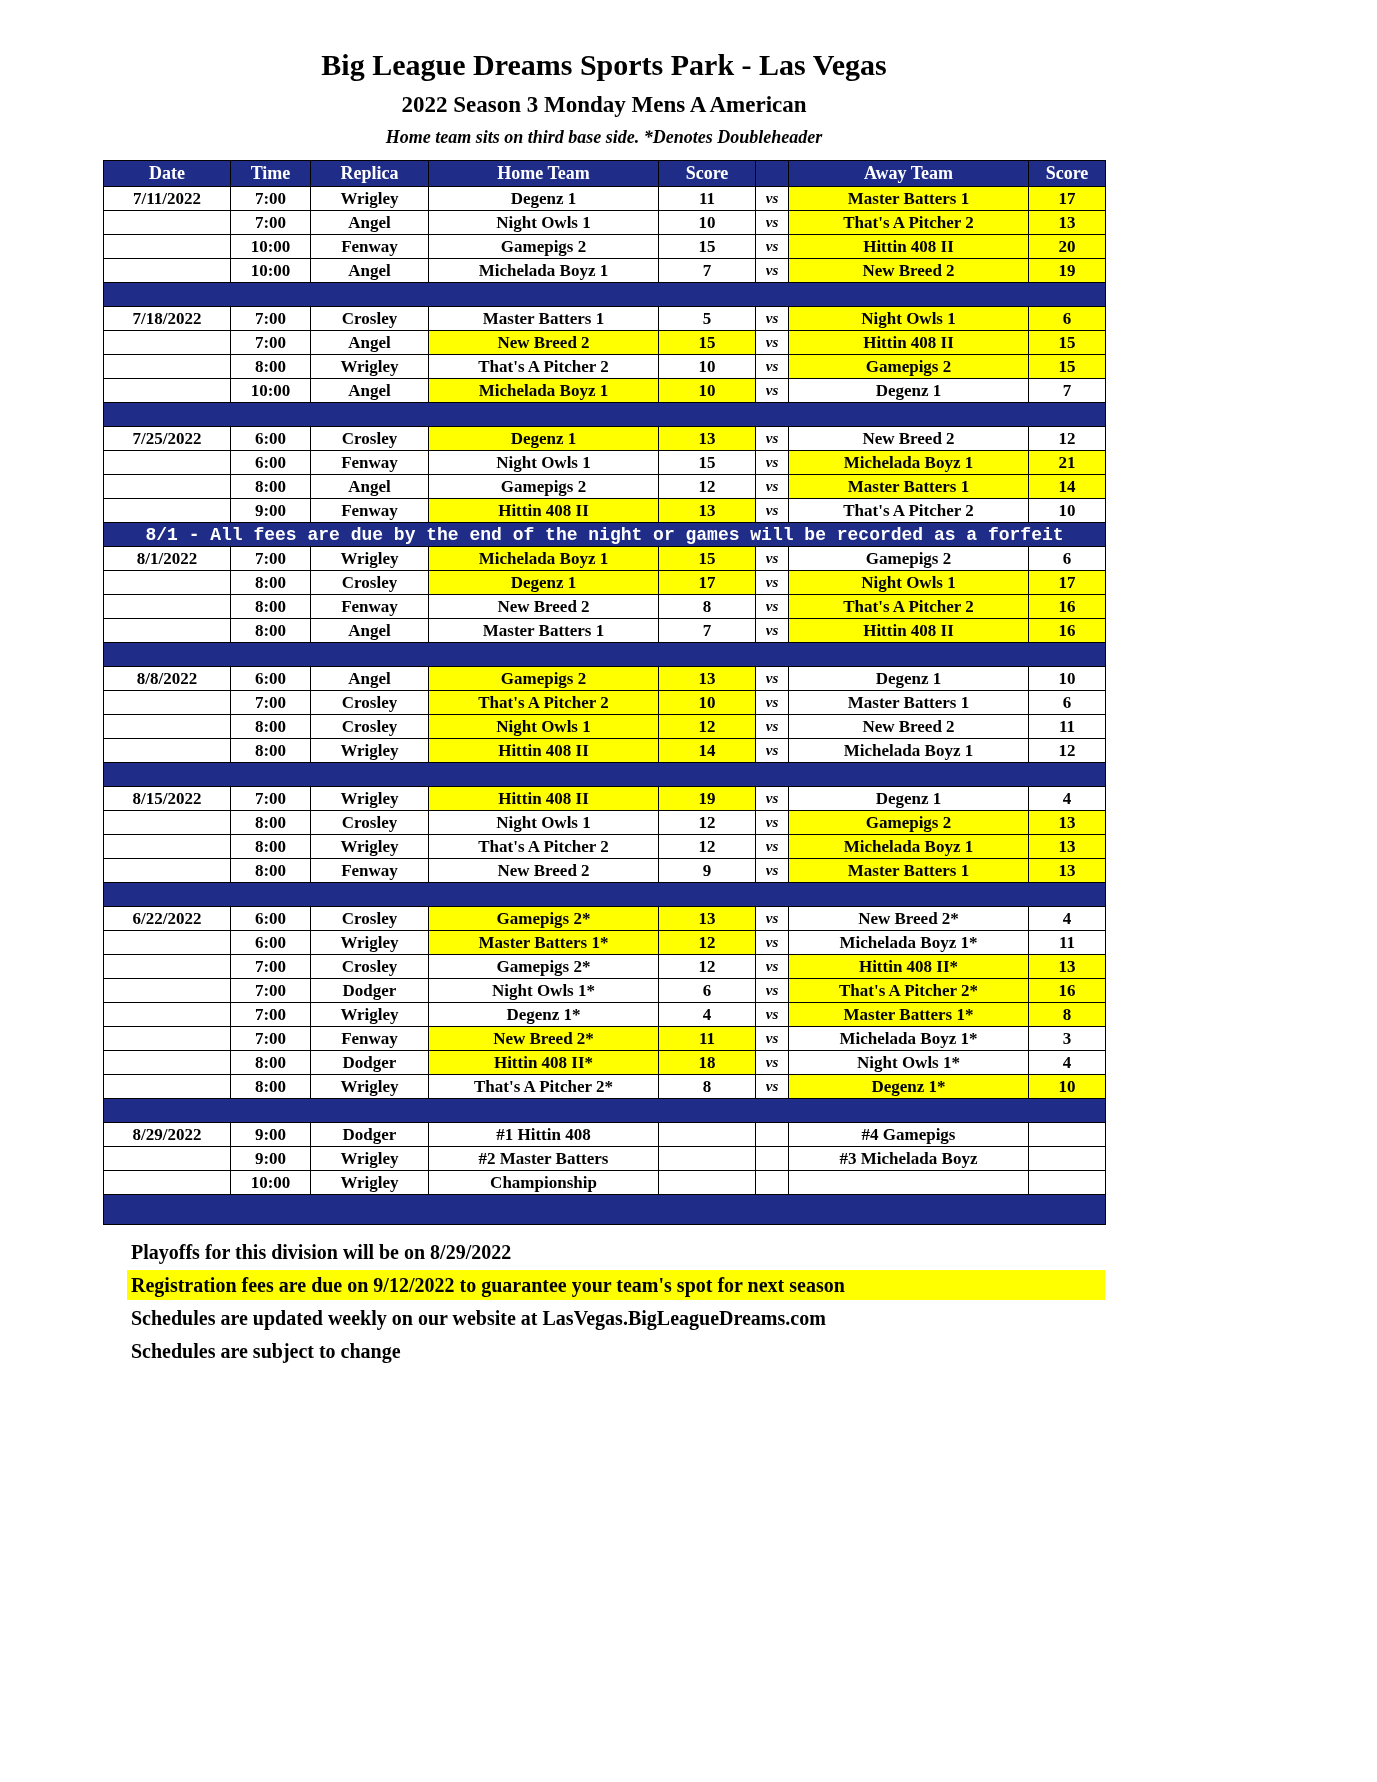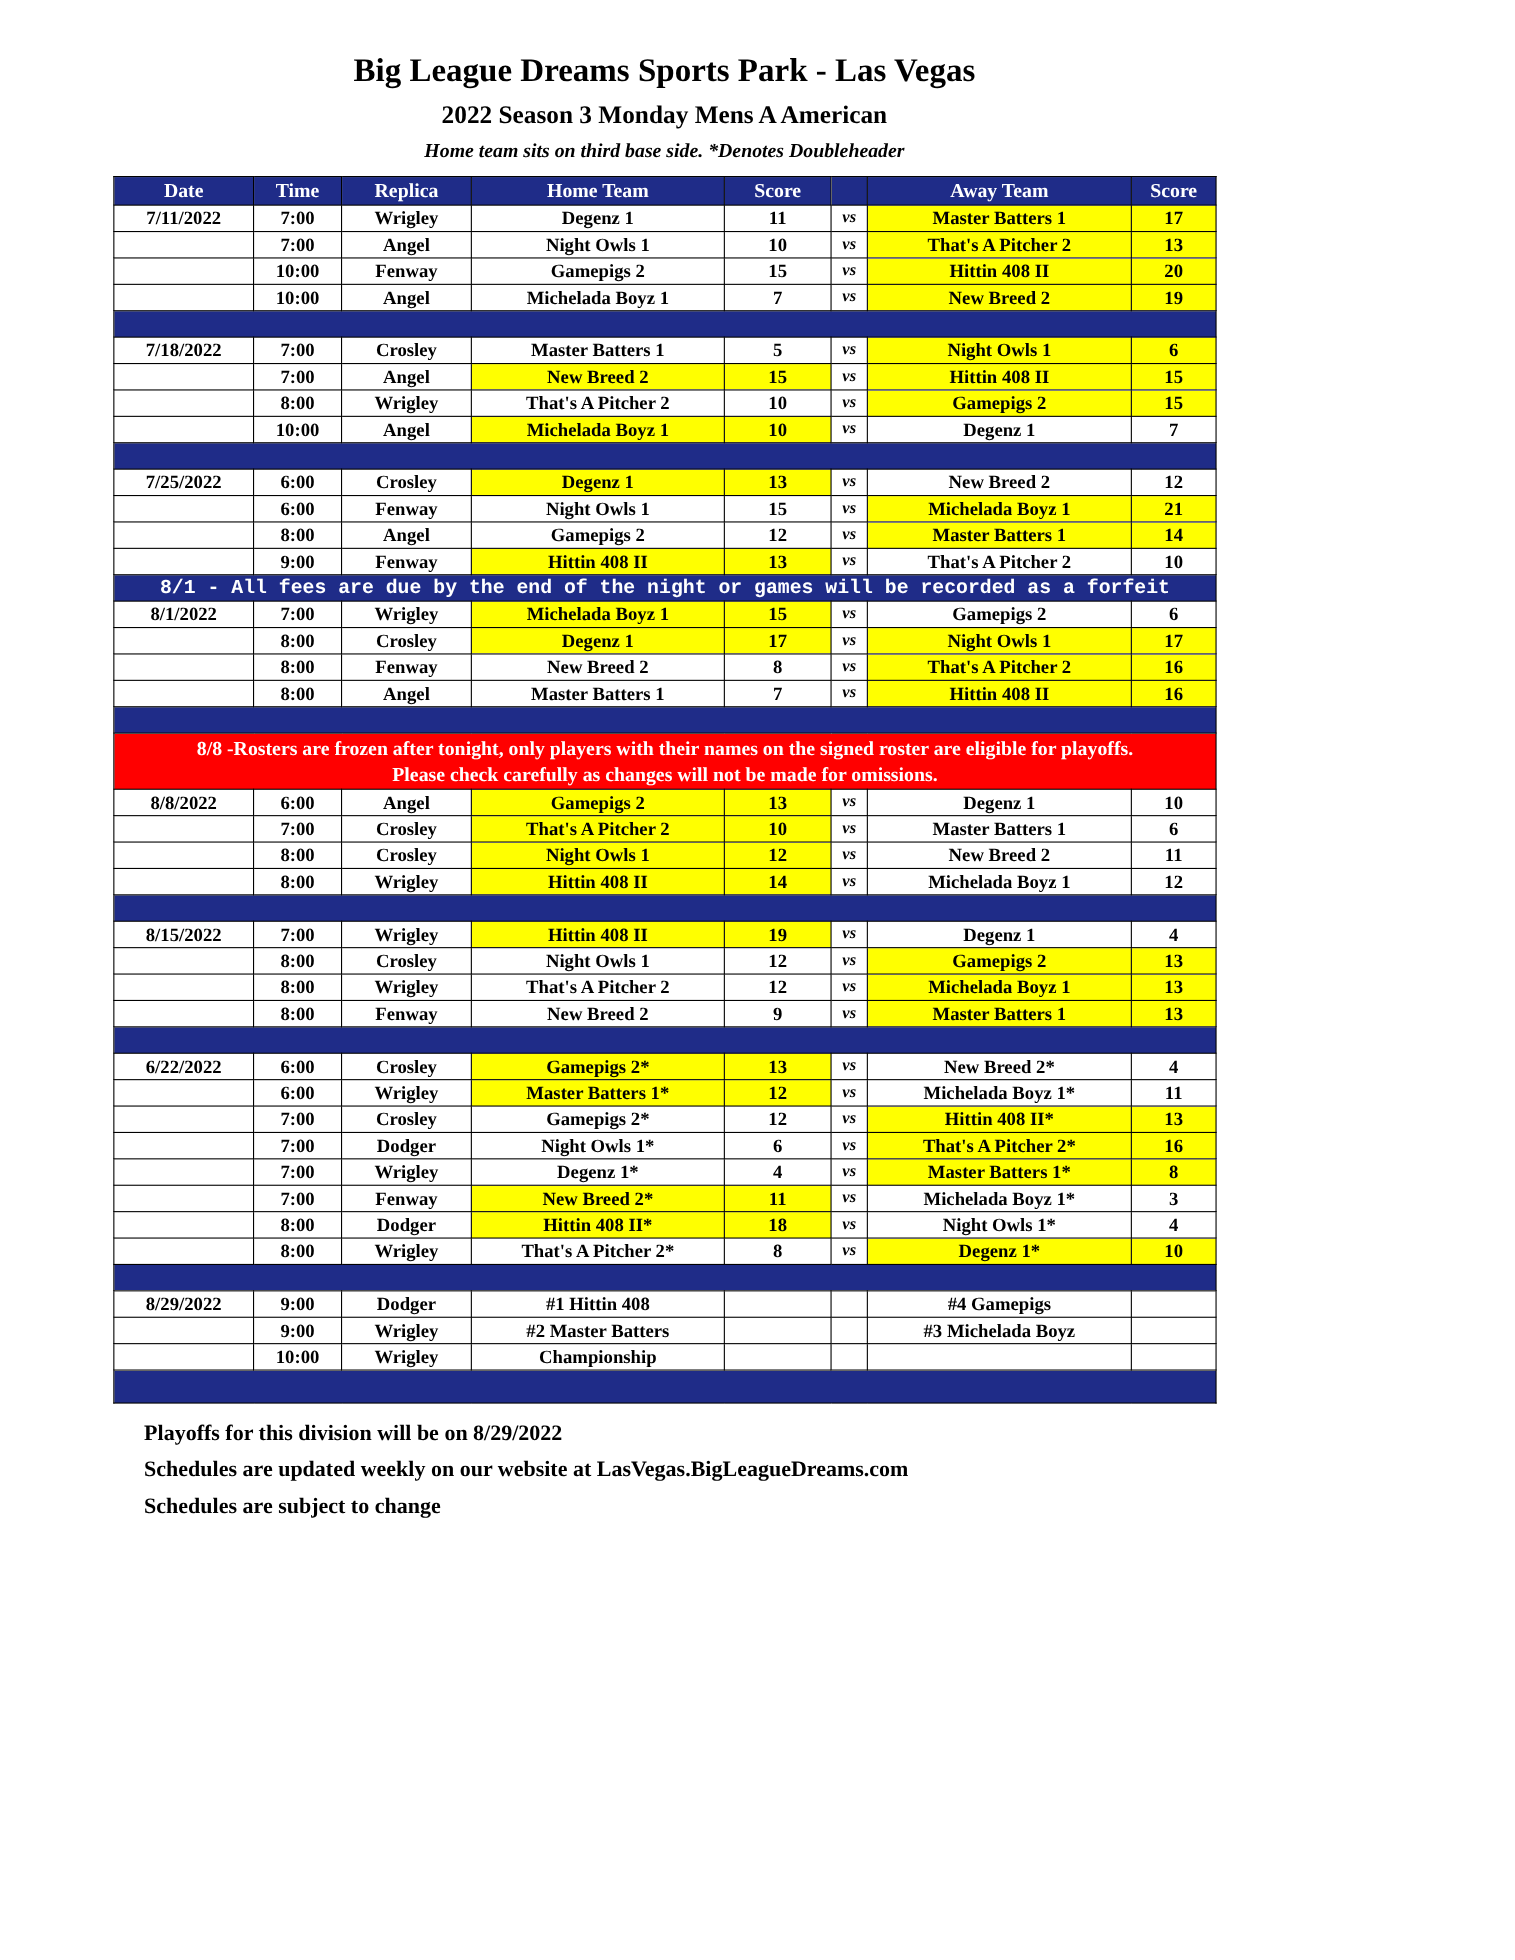--- a/index.html
+++ b/index.html
@@ -233,26 +233,20 @@
           <td>Master Batters 1</td>
           <td>7</td>
           <td class="vs">vs</td>
           <td class="win">Hittin 408 II</td>
           <td class="win">16</td>
         </tr>
         <tr>
           <td colspan="8" class="navy"></td>
         </tr>
         <tr>
-          <td colspan="8" class="alert">
-            <div>8/8 -Rosters are frozen after tonight, only players with their names on the signed roster are eligible for playoffs.</div>
-            <div>Please check carefully as changes will not be made for omissions.</div>
-          </td>
-        </tr>
-        <tr>
           <td>8/8/2022</td>
           <td>6:00</td>
           <td>Angel</td>
           <td class="win">Gamepigs 2</td>
           <td class="win">13</td>
           <td class="vs">vs</td>
           <td>Degenz 1</td>
           <td>10</td>
         </tr>
         <tr>
@@ -445,16 +439,17 @@
           <td></td>
         </tr>
         <tr>
           <td colspan="8" class="navy tall"></td>
         </tr>
       </tbody>
   </table>
 
   <div class="footer">
     <div class="line">Playoffs for this division will be on 8/29/2022</div>
+    <div class="line hl">Registration fees are due on 9/12/2022 to guarantee your team's spot for next season</div>
     <div class="line">Schedules are updated weekly on our website at LasVegas.BigLeagueDreams.com</div>
     <div class="line">Schedules are subject to change</div>
   </div>
 </div>
 
 </body></html>

